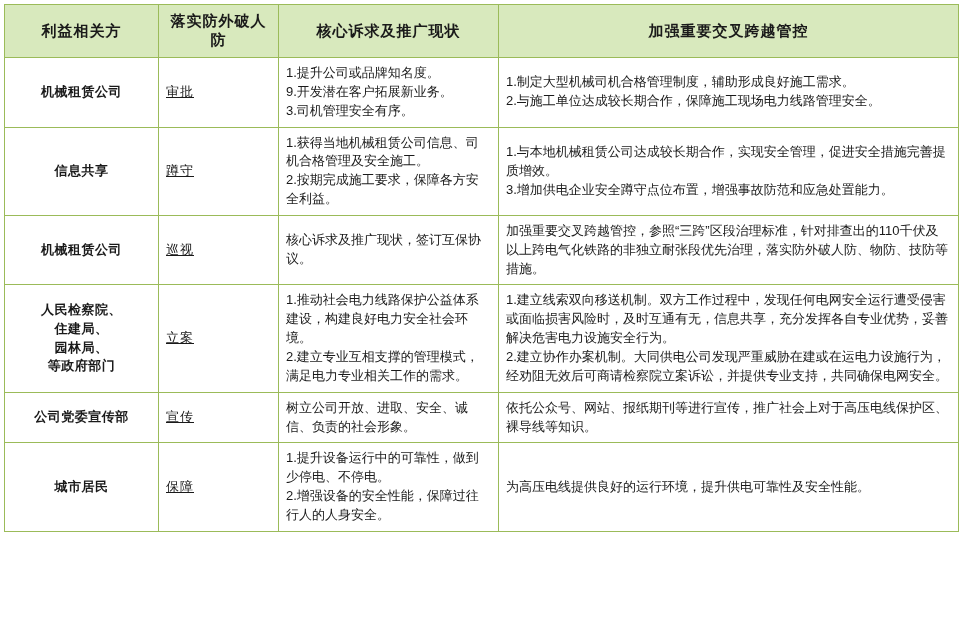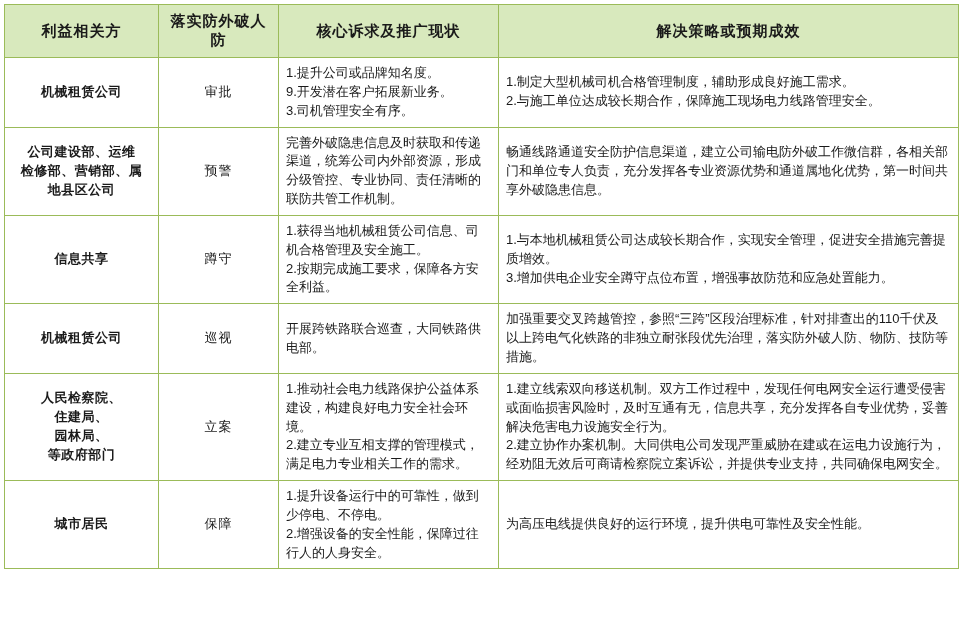--- a/index.html
+++ b/index.html
@@ -53,23 +53,24 @@
   }
   td.stakeholder {
     text-align: center;
     font-weight: bold;
     font-size: 14.5px;
     line-height: 1.5;
     white-space: pre-line;
     letter-spacing: 0.5px;
   }
   td.control {
-    text-align: center;
+    text-align: left;
     font-size: 14px;
     letter-spacing: 1px;
+    text-decoration: underline;
   }
   td.demand, td.strategy {
     text-align: left;
     white-space: pre-line;
   }
 </style>
 </head>
 <body>
 
 <div class="sheet">
@@ -78,67 +79,65 @@
       <col class="c0">
         <col class="c1">
         <col class="c2">
         <col class="c3">
     </colgroup>
     <thead>
       <tr>
         <th>利益相关方</th>
         <th>落实防外破人防</th>
         <th>核心诉求及推广现状</th>
-        <th>解决策略或预期成效</th>
+        <th>加强重要交叉跨越管控</th>
       </tr>
     </thead>
     <tbody>
       <tr>
         <td class="stakeholder">机械租赁公司</td>
         <td class="control">审批</td>
         <td class="demand">1.提升公司或品牌知名度。
 9.开发潜在客户拓展新业务。
 3.司机管理安全有序。</td>
         <td class="strategy">1.制定大型机械司机合格管理制度，辅助形成良好施工需求。
 2.与施工单位达成较长期合作，保障施工现场电力线路管理安全。</td>
       </tr>
       <tr>
-        <td class="stakeholder">公司建设部、运维
-检修部、营销部、属
-地县区公司</td>
-        <td class="control">预警</td>
-        <td class="demand">完善外破隐患信息及时获取和传递渠道，统筹公司内外部资源，形成分级管控、专业协同、责任清晰的联防共管工作机制。</td>
-        <td class="strategy">畅通线路通道安全防护信息渠道，建立公司输电防外破工作微信群，各相关部门和单位专人负责，充分发挥各专业资源优势和通道属地化优势，第一时间共享外破隐患信息。</td>
-      </tr>
-      <tr>
         <td class="stakeholder">信息共享</td>
         <td class="control">蹲守</td>
         <td class="demand">1.获得当地机械租赁公司信息、司机合格管理及安全施工。
 2.按期完成施工要求，保障各方安全利益。</td>
         <td class="strategy">1.与本地机械租赁公司达成较长期合作，实现安全管理，促进安全措施完善提质增效。
 3.增加供电企业安全蹲守点位布置，增强事故防范和应急处置能力。</td>
       </tr>
       <tr>
         <td class="stakeholder">机械租赁公司</td>
         <td class="control">巡视</td>
-        <td class="demand">开展跨铁路联合巡查，大同铁路供电部。</td>
+        <td class="demand">核心诉求及推广现状，签订互保协议。</td>
         <td class="strategy">加强重要交叉跨越管控，参照“三跨”区段治理标准，针对排查出的110千伏及以上跨电气化铁路的非独立耐张段优先治理，落实防外破人防、物防、技防等措施。</td>
       </tr>
       <tr>
         <td class="stakeholder">人民检察院、
 住建局、
 园林局、
 等政府部门</td>
         <td class="control">立案</td>
         <td class="demand">1.推动社会电力线路保护公益体系建设，构建良好电力安全社会环境。
 2.建立专业互相支撑的管理模式，满足电力专业相关工作的需求。</td>
         <td class="strategy">1.建立线索双向移送机制。双方工作过程中，发现任何电网安全运行遭受侵害或面临损害风险时，及时互通有无，信息共享，充分发挥各自专业优势，妥善解决危害电力设施安全行为。
 2.建立协作办案机制。大同供电公司发现严重威胁在建或在运电力设施行为，经劝阻无效后可商请检察院立案诉讼，并提供专业支持，共同确保电网安全。</td>
       </tr>
       <tr>
+        <td class="stakeholder">公司党委宣传部</td>
+        <td class="control">宣传</td>
+        <td class="demand">树立公司开放、进取、安全、诚信、负责的社会形象。</td>
+        <td class="strategy">依托公众号、网站、报纸期刊等进行宣传，推广社会上对于高压电线保护区、裸导线等知识。</td>
+      </tr>
+      <tr>
         <td class="stakeholder">城市居民</td>
         <td class="control">保障</td>
         <td class="demand">1.提升设备运行中的可靠性，做到少停电、不停电。
 2.增强设备的安全性能，保障过往行人的人身安全。</td>
         <td class="strategy">为高压电线提供良好的运行环境，提升供电可靠性及安全性能。</td>
       </tr>
     </tbody>
   </table>
 </div>
 

